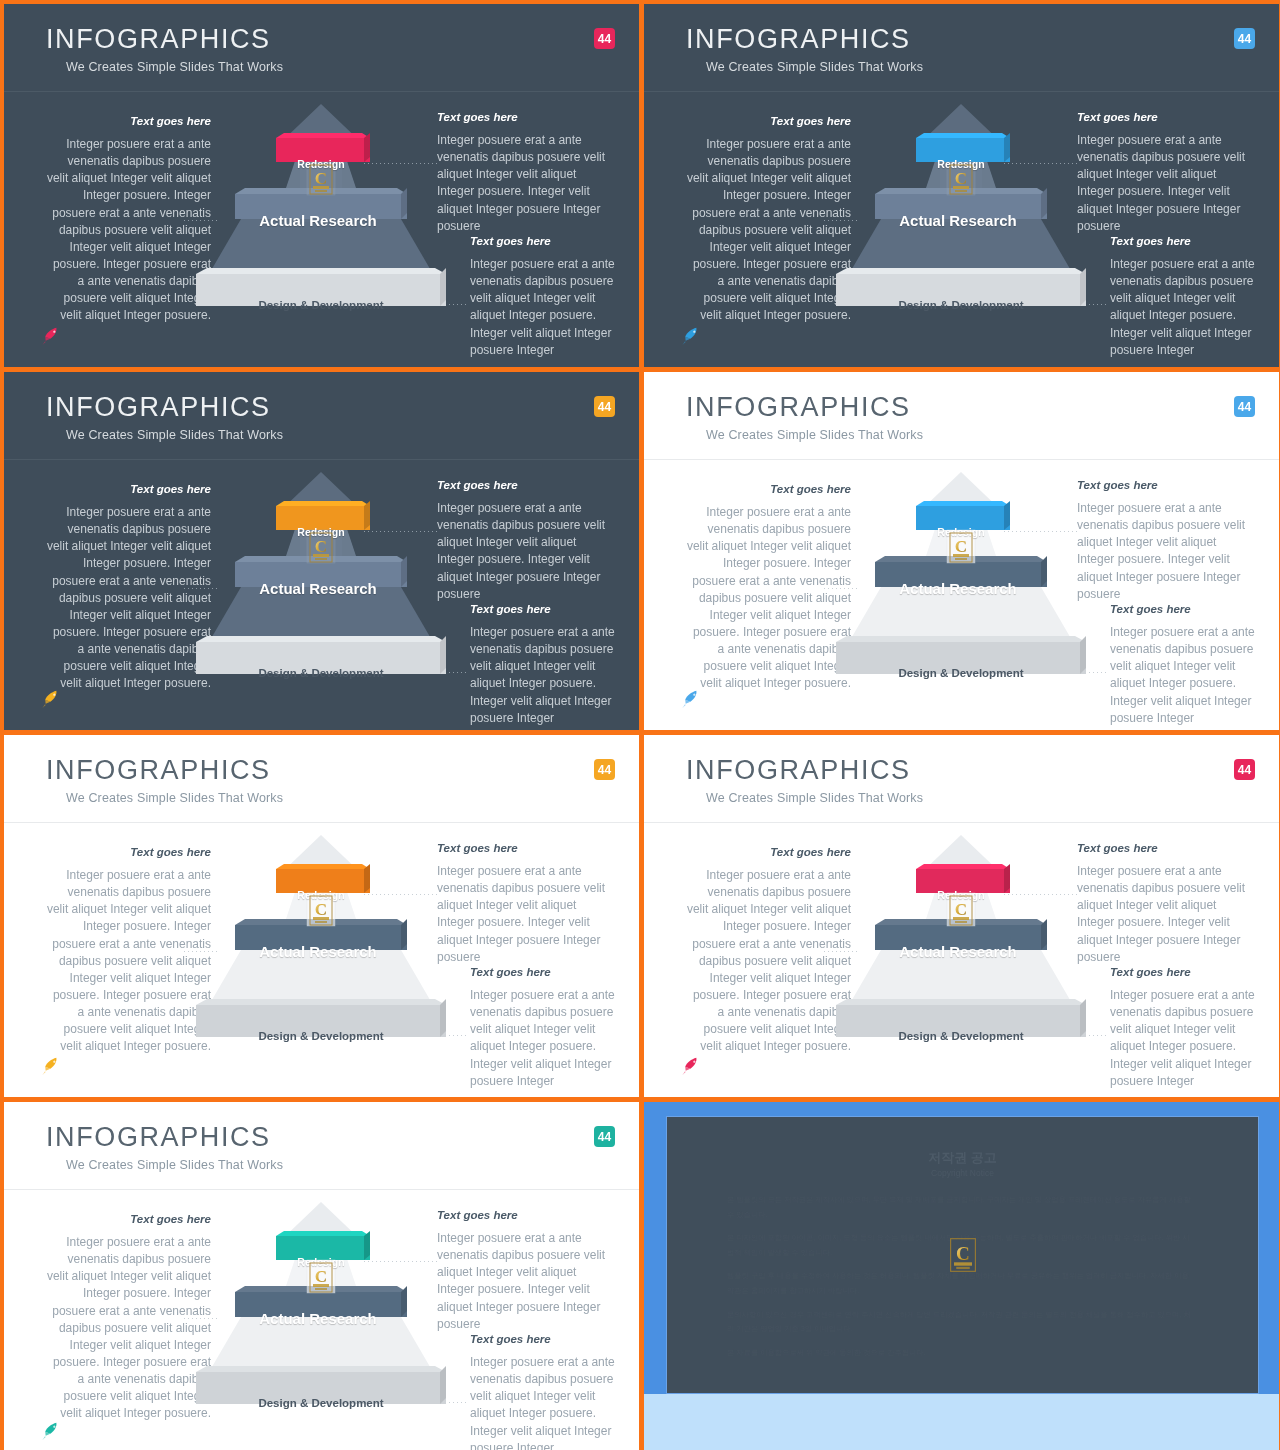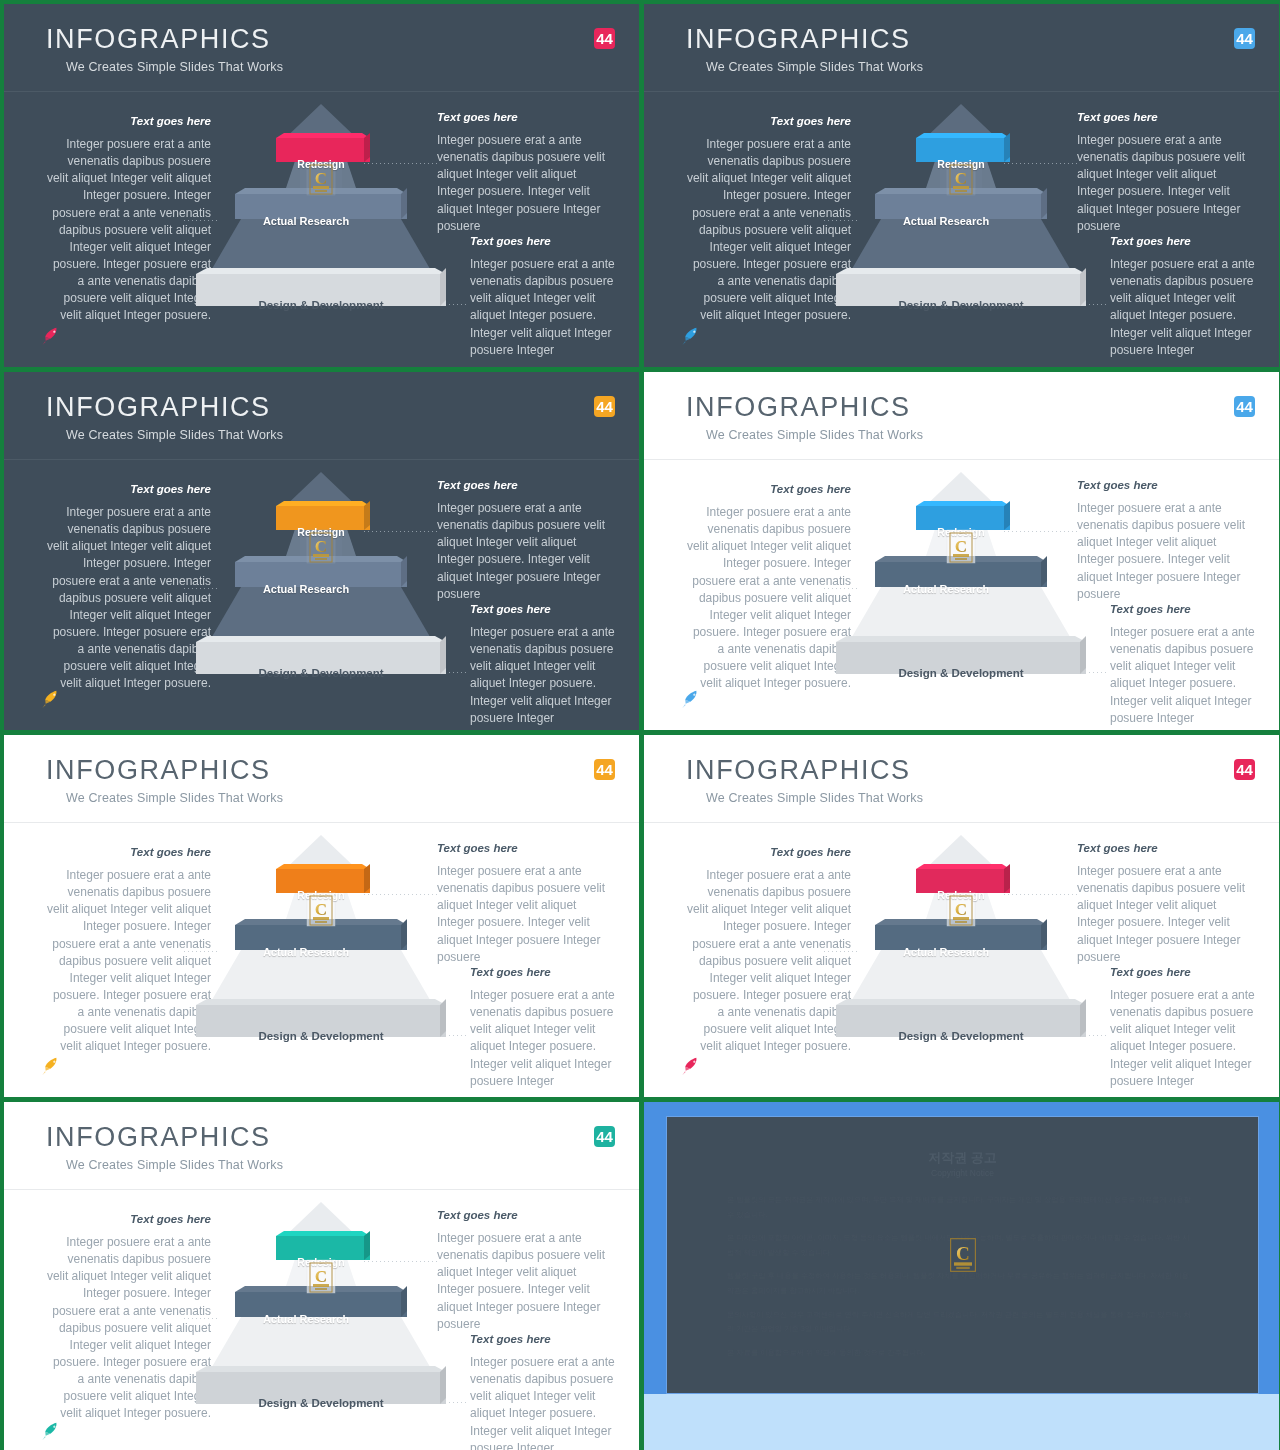--- a/index.html
+++ b/index.html
@@ -9,21 +9,21 @@
     font-family: "Liberation Sans", sans-serif;
     overflow: hidden;
   }
   .grid {
     width: 1280px; height: 1450px;
     display: grid;
     grid-template-columns: 635px 635px;
     grid-template-rows: 363px 358px 362px 360px;
     gap: 5px 5px;
     padding: 4px 4px 3px 4px;
-    background: #15803d;
+    background: #f97316;
   }
   .slide {
     position: relative;
     overflow: hidden;
   }
   .slide.dark { background: #3f4d5a; }
   .slide.light { background: #ffffff; }
 
   
   .hdr {
@@ -42,21 +42,21 @@
     font-size: 12.5px; font-weight: 400; letter-spacing: .15px; margin-left: 19px;
   }
   .slide.dark .hdr-title { color: #eef1f3; }
   .slide.dark .hdr-sub { color: #d6dbdf; }
   .slide.light .hdr-title { color: #57646f; }
   .slide.light .hdr-sub { color: #8b98a3; }
 
   .badge {
     position: absolute; right: 24px; top: 24px;
     width: 21px; height: 21px; border-radius: 4px;
-    color: #fff; font-size: 15px; font-weight: bold;
+    color: #fff; font-size: 12px; font-weight: bold;
     display: flex; align-items: center; justify-content: center;
     line-height: 1;
   }
 
   
   .rocket {
     position: absolute; left: 33px; bottom: 22px;
     width: 26px; height: 20px;
   }
 
@@ -100,21 +100,21 @@
     position: absolute;
     display: flex; align-items: center; justify-content: center;
     font-weight: bold; color: #fff;
     text-shadow: 0 1px 1px rgba(0,0,0,.22);
   }
   .slab-lbl { position: relative; z-index: 3; margin-top: 28px; }
 
   
   .t1 { left: 85px; top: 36px; width: 92px; height: 24px; font-size: 10.5px; }
   
-  .t2 { left: 27px; top: 92px; width: 178px; height: 25px; font-size: 11px; }
+  .t2 { left: 39px; top: 92px; width: 178px; height: 25px; font-size: 15px; }
   
   .t3 { left: 2px; top: 172px; width: 258px; height: 33px; font-size: 11.5px; }
 
   
   .emblem {
     position: absolute; left: 119px; top: 62px;
     width: 24px; height: 31px; z-index: 4;
   }
 
   

